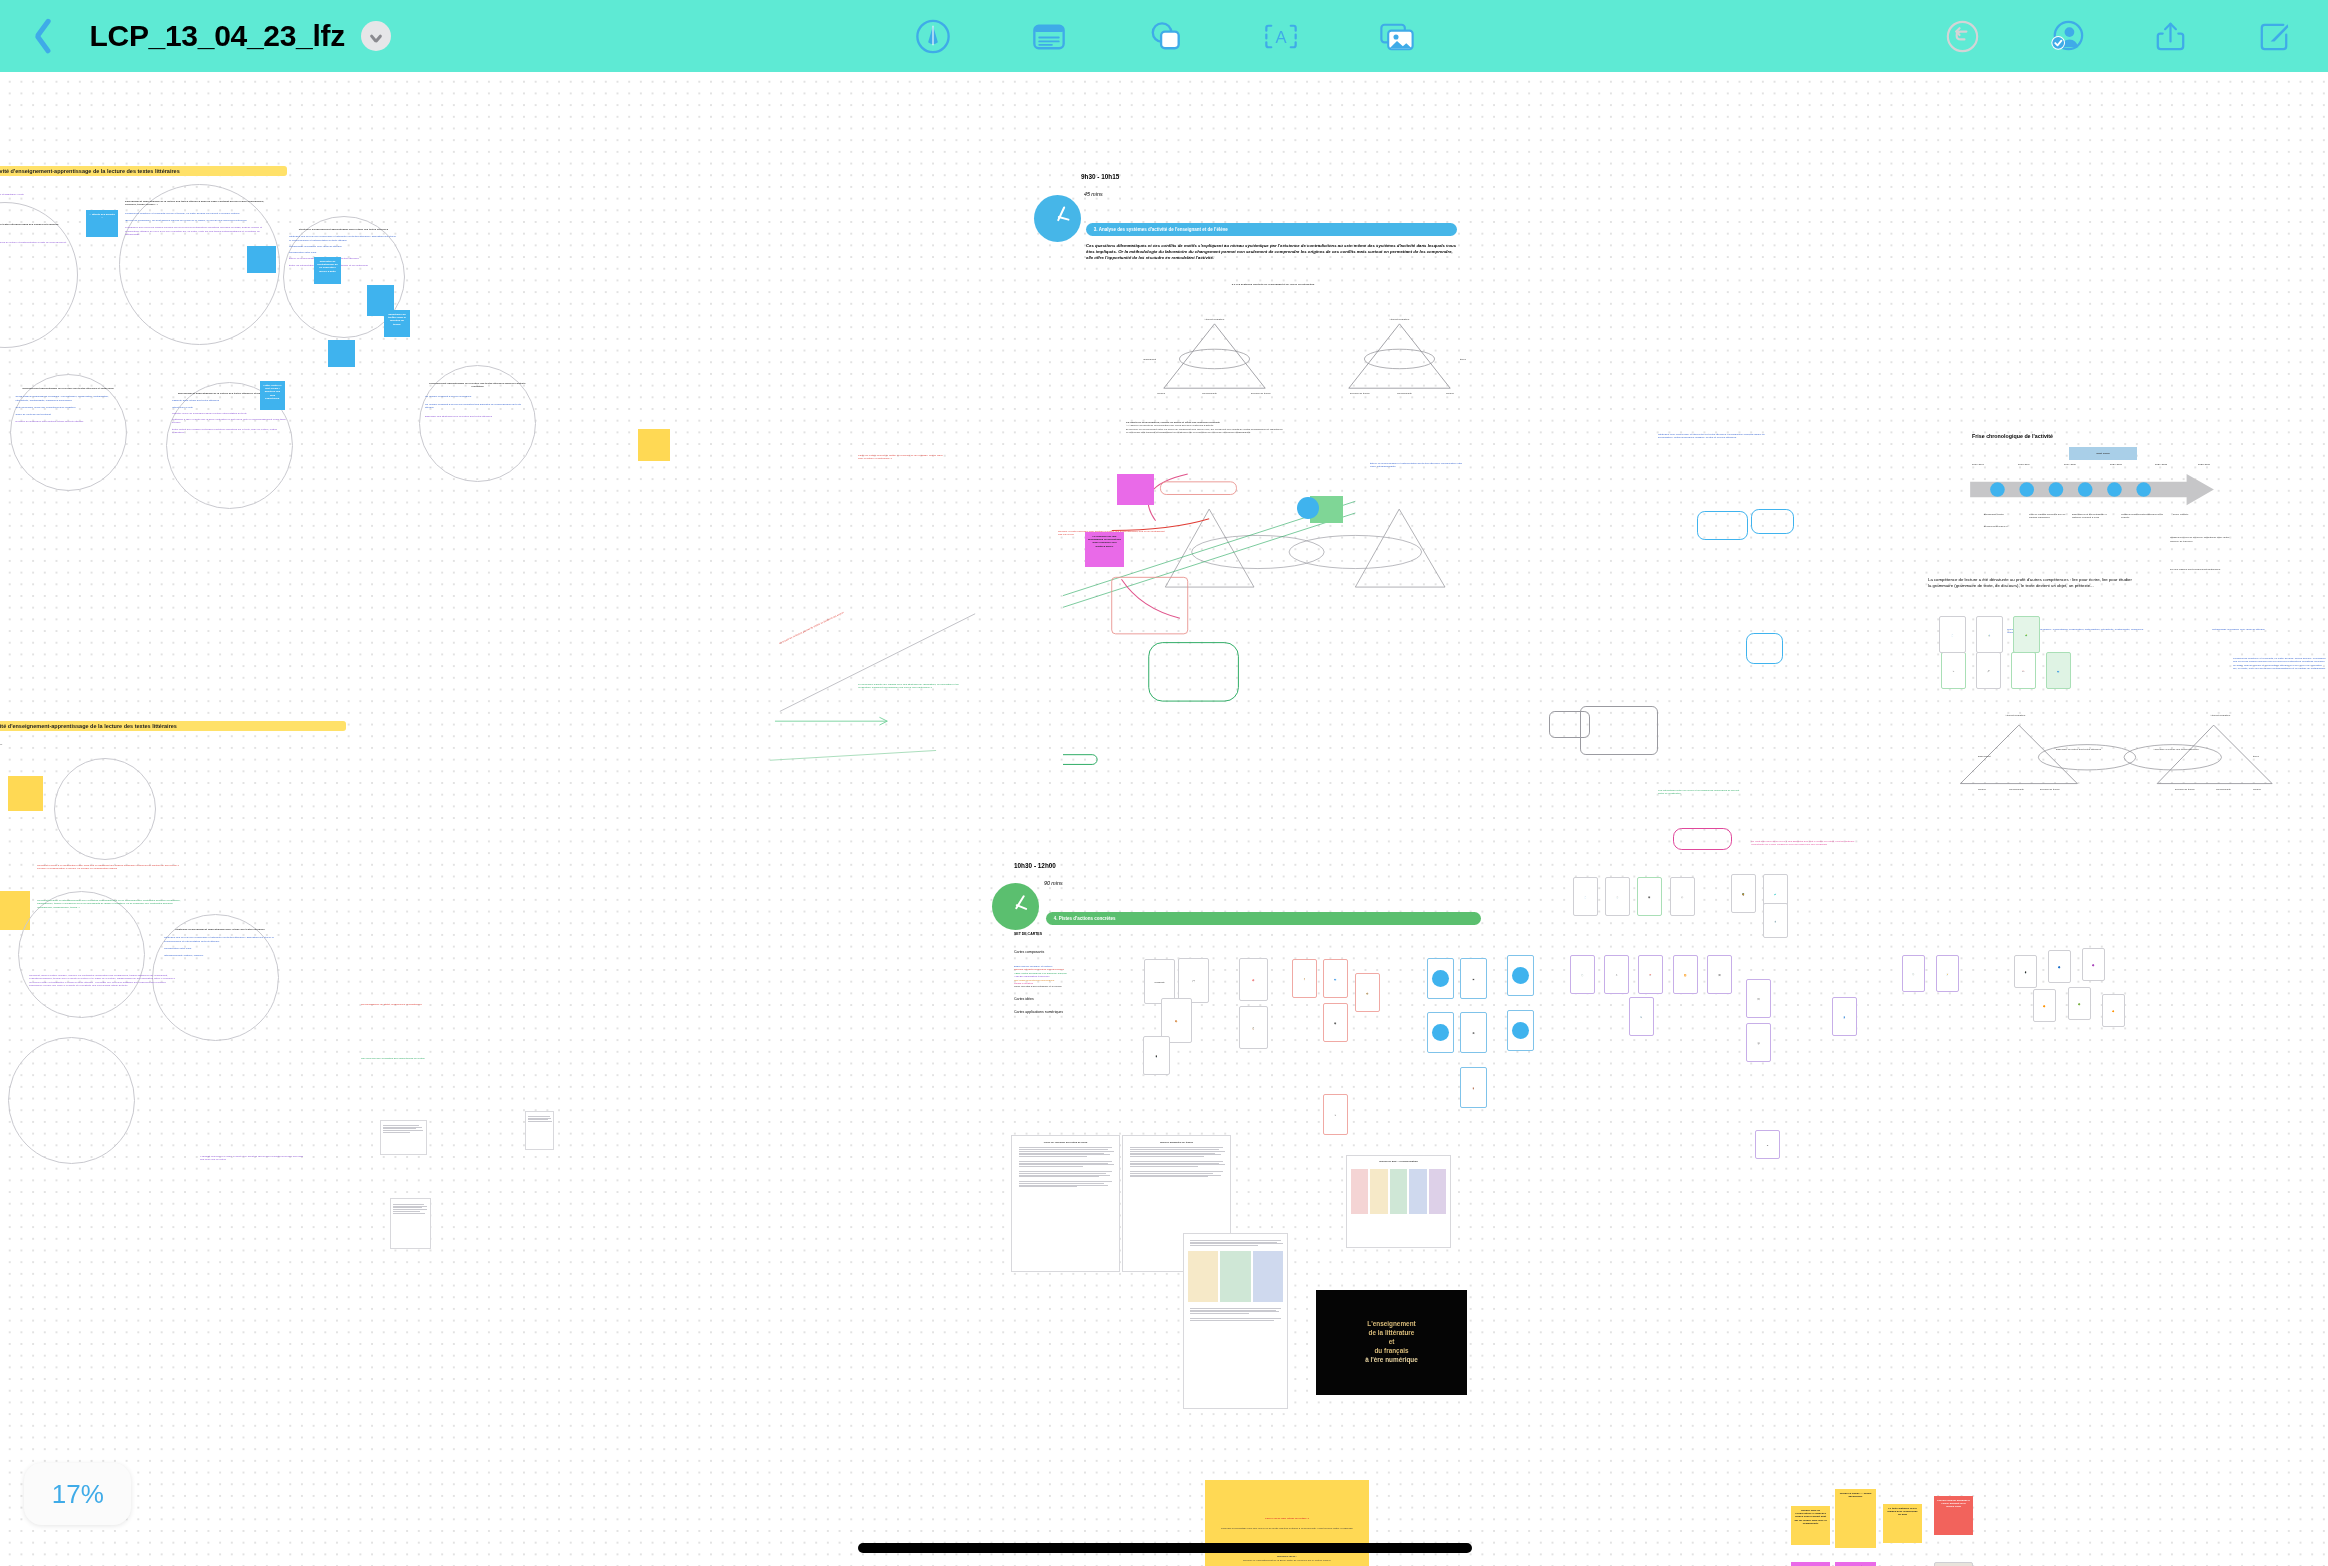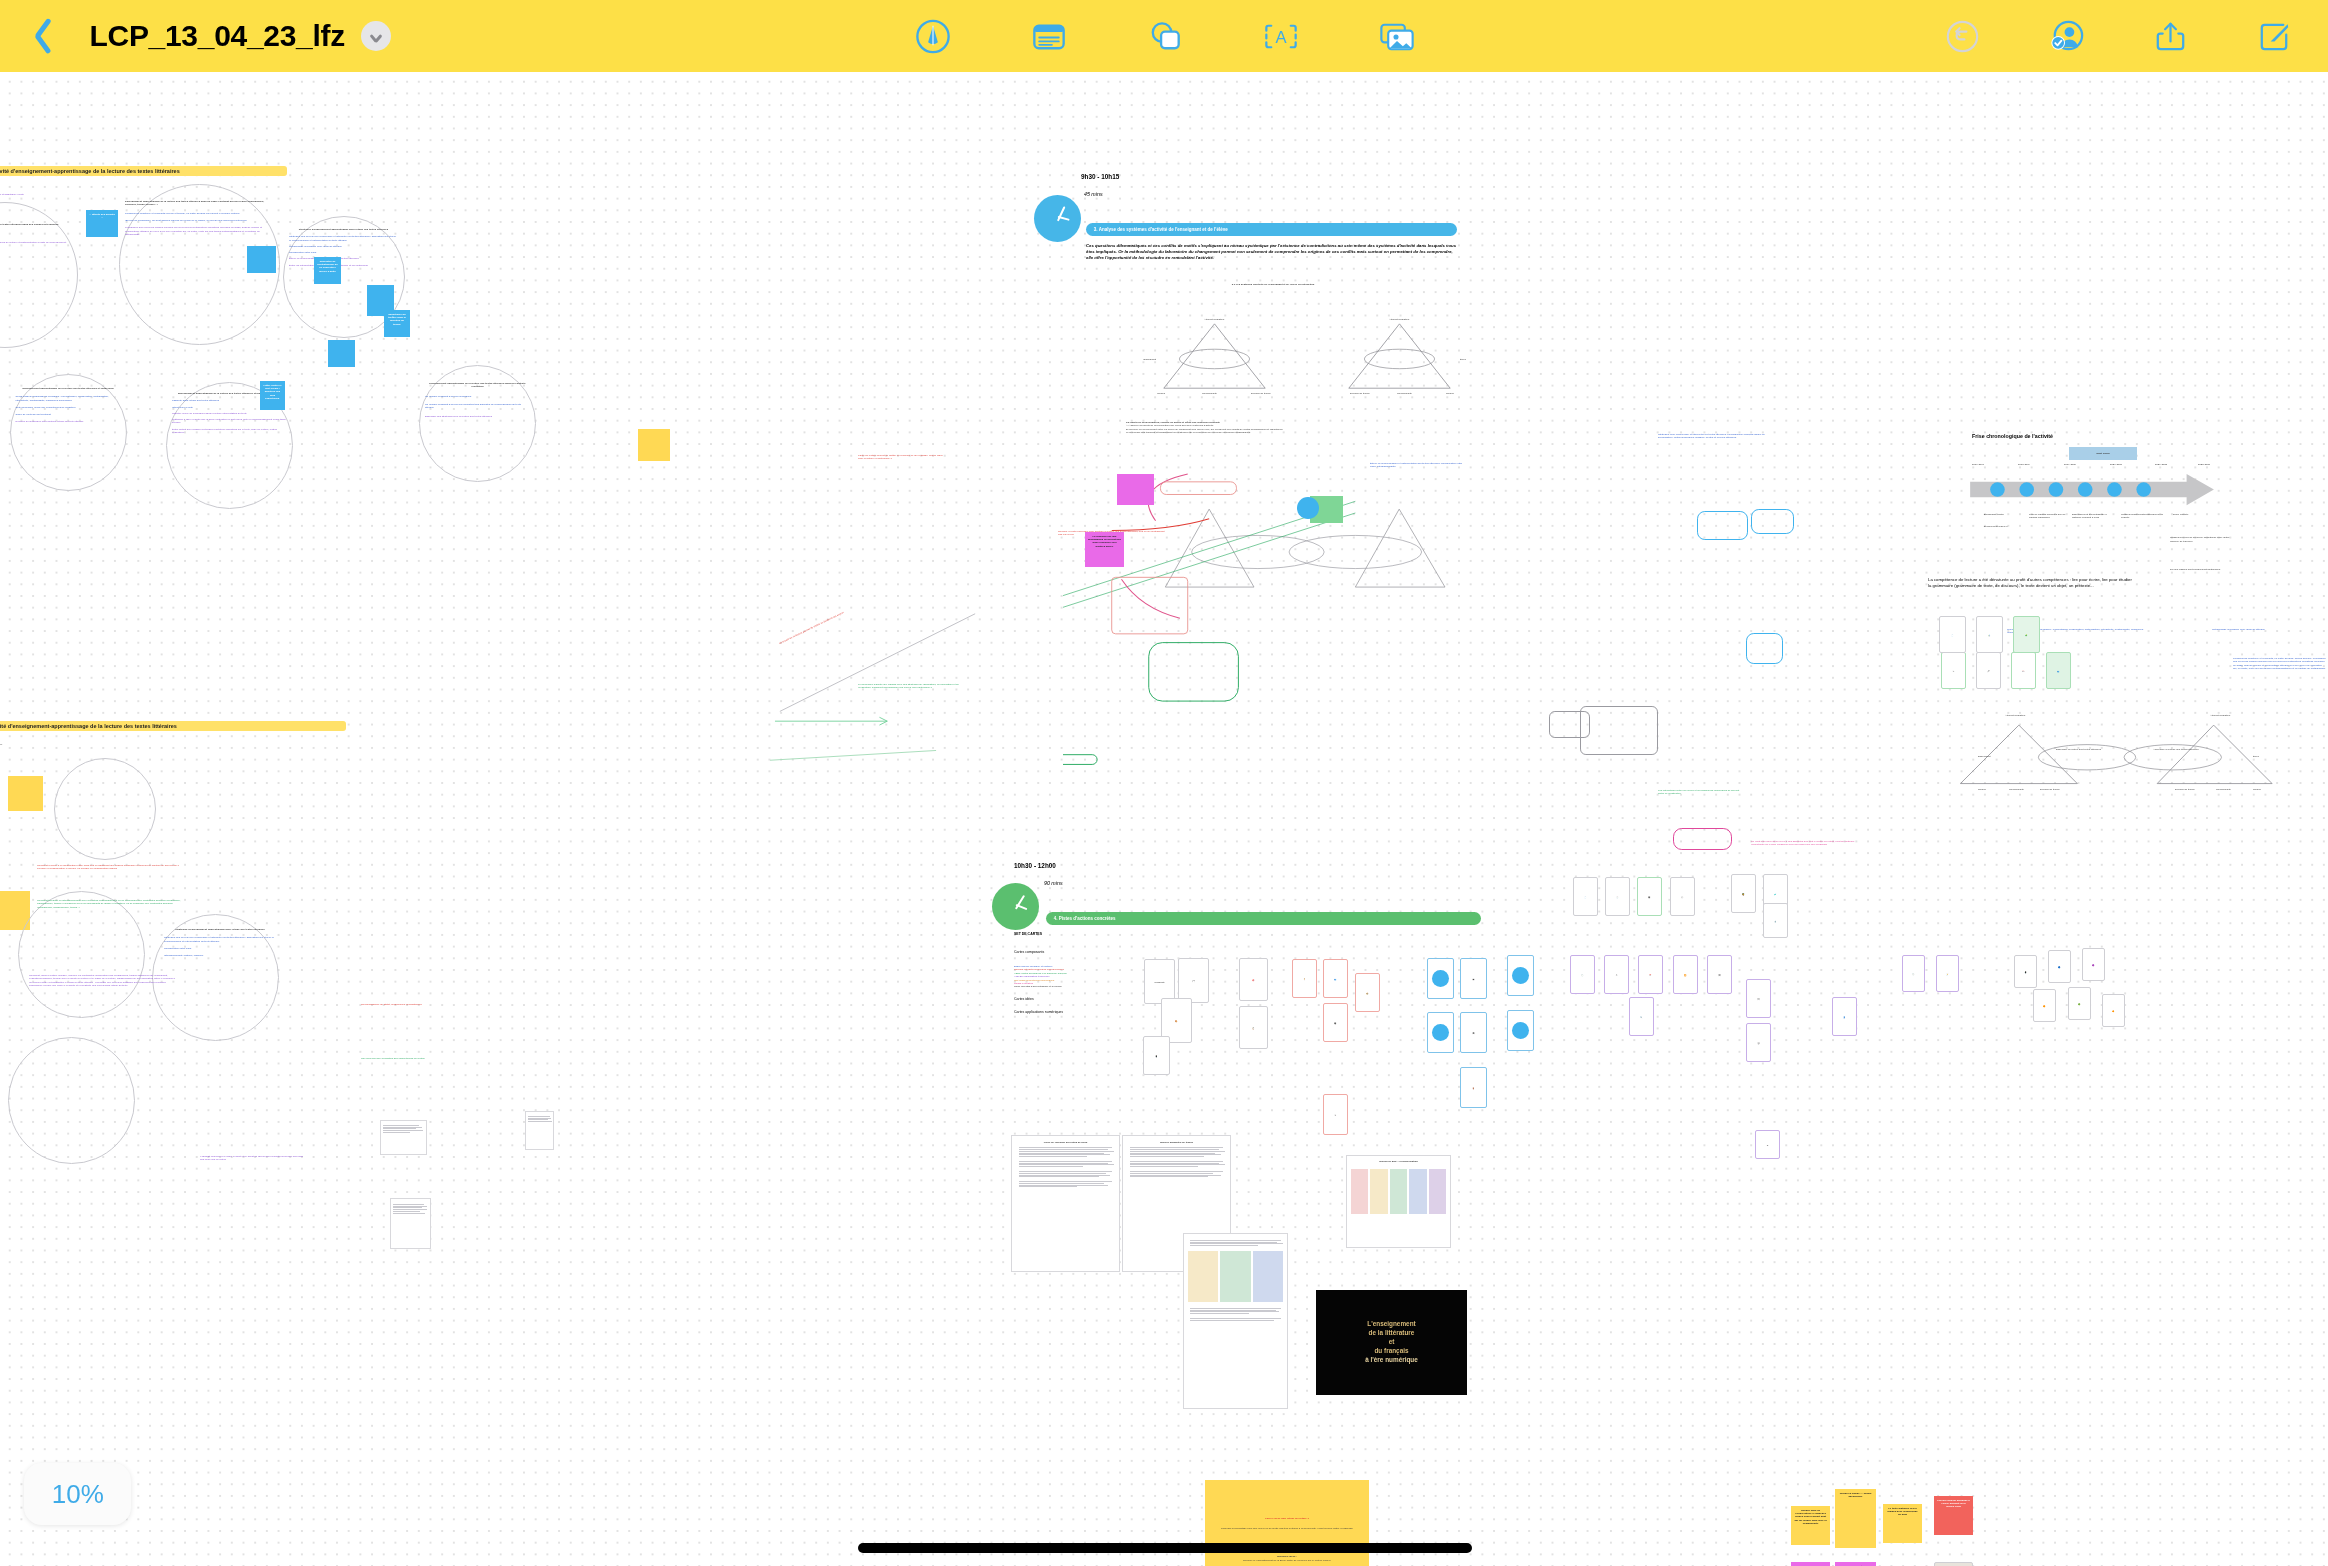--- a/index.html
+++ b/index.html
@@ -7,21 +7,21 @@
   html,body { width:2329px; height:1566px; overflow:hidden; }
   body {
     font-family: "Liberation Sans", sans-serif;
     background:#ffffff;
     position:relative;
   }
 
   
   #toolbar {
     position:absolute; top:0; left:0; width:2329px; height:72px;
-    background:#fde047; z-index:50;
+    background:#5eead4; z-index:50;
     display:flex; align-items:center;
   }
   #tb-left { display:flex; align-items:center; gap:0; padding-left:21.5px; }
   .back-chev { width:33px; height:45px; position:relative; cursor:pointer; }
   .back-chev:before, .back-chev:after {
     content:""; position:absolute; left:12.7px; width:4.9px; height:22.4px;
     background:#3fabe8; border-radius:2.9px;
   }
   .back-chev:before { top:1px; transform:rotate(36deg); transform-origin:bottom center; }
   .back-chev:after  { top:21.5px; transform:rotate(-36deg); transform-origin:top center; }
@@ -725,15 +725,15 @@
     Un travail sur la lecture permet de mettre en évidence les enjeux
   </div>
   <div class="obj tiny green" style="left:858px; top:611px; width:102px;">
     Le numérique s'ajoute aux classes avec des stratégies de l'acquisition, la remédiation et de l'évaluation. Comment accompagner ces élèves vers l'autonomie ?
   </div>
   <div class="obj tiny red" style="left:858px; top:382px; width:88px;">
     L'acte de lecture permet de mettre en évidence ce qui l'engage. Quelle place pour la lecture en autonomie ?
   </div>
 </div>
 
-<div id="zoom-badge">10%</div>
+<div id="zoom-badge">17%</div>
 <div id="home-indicator"></div>
 
 
 </body></html>

